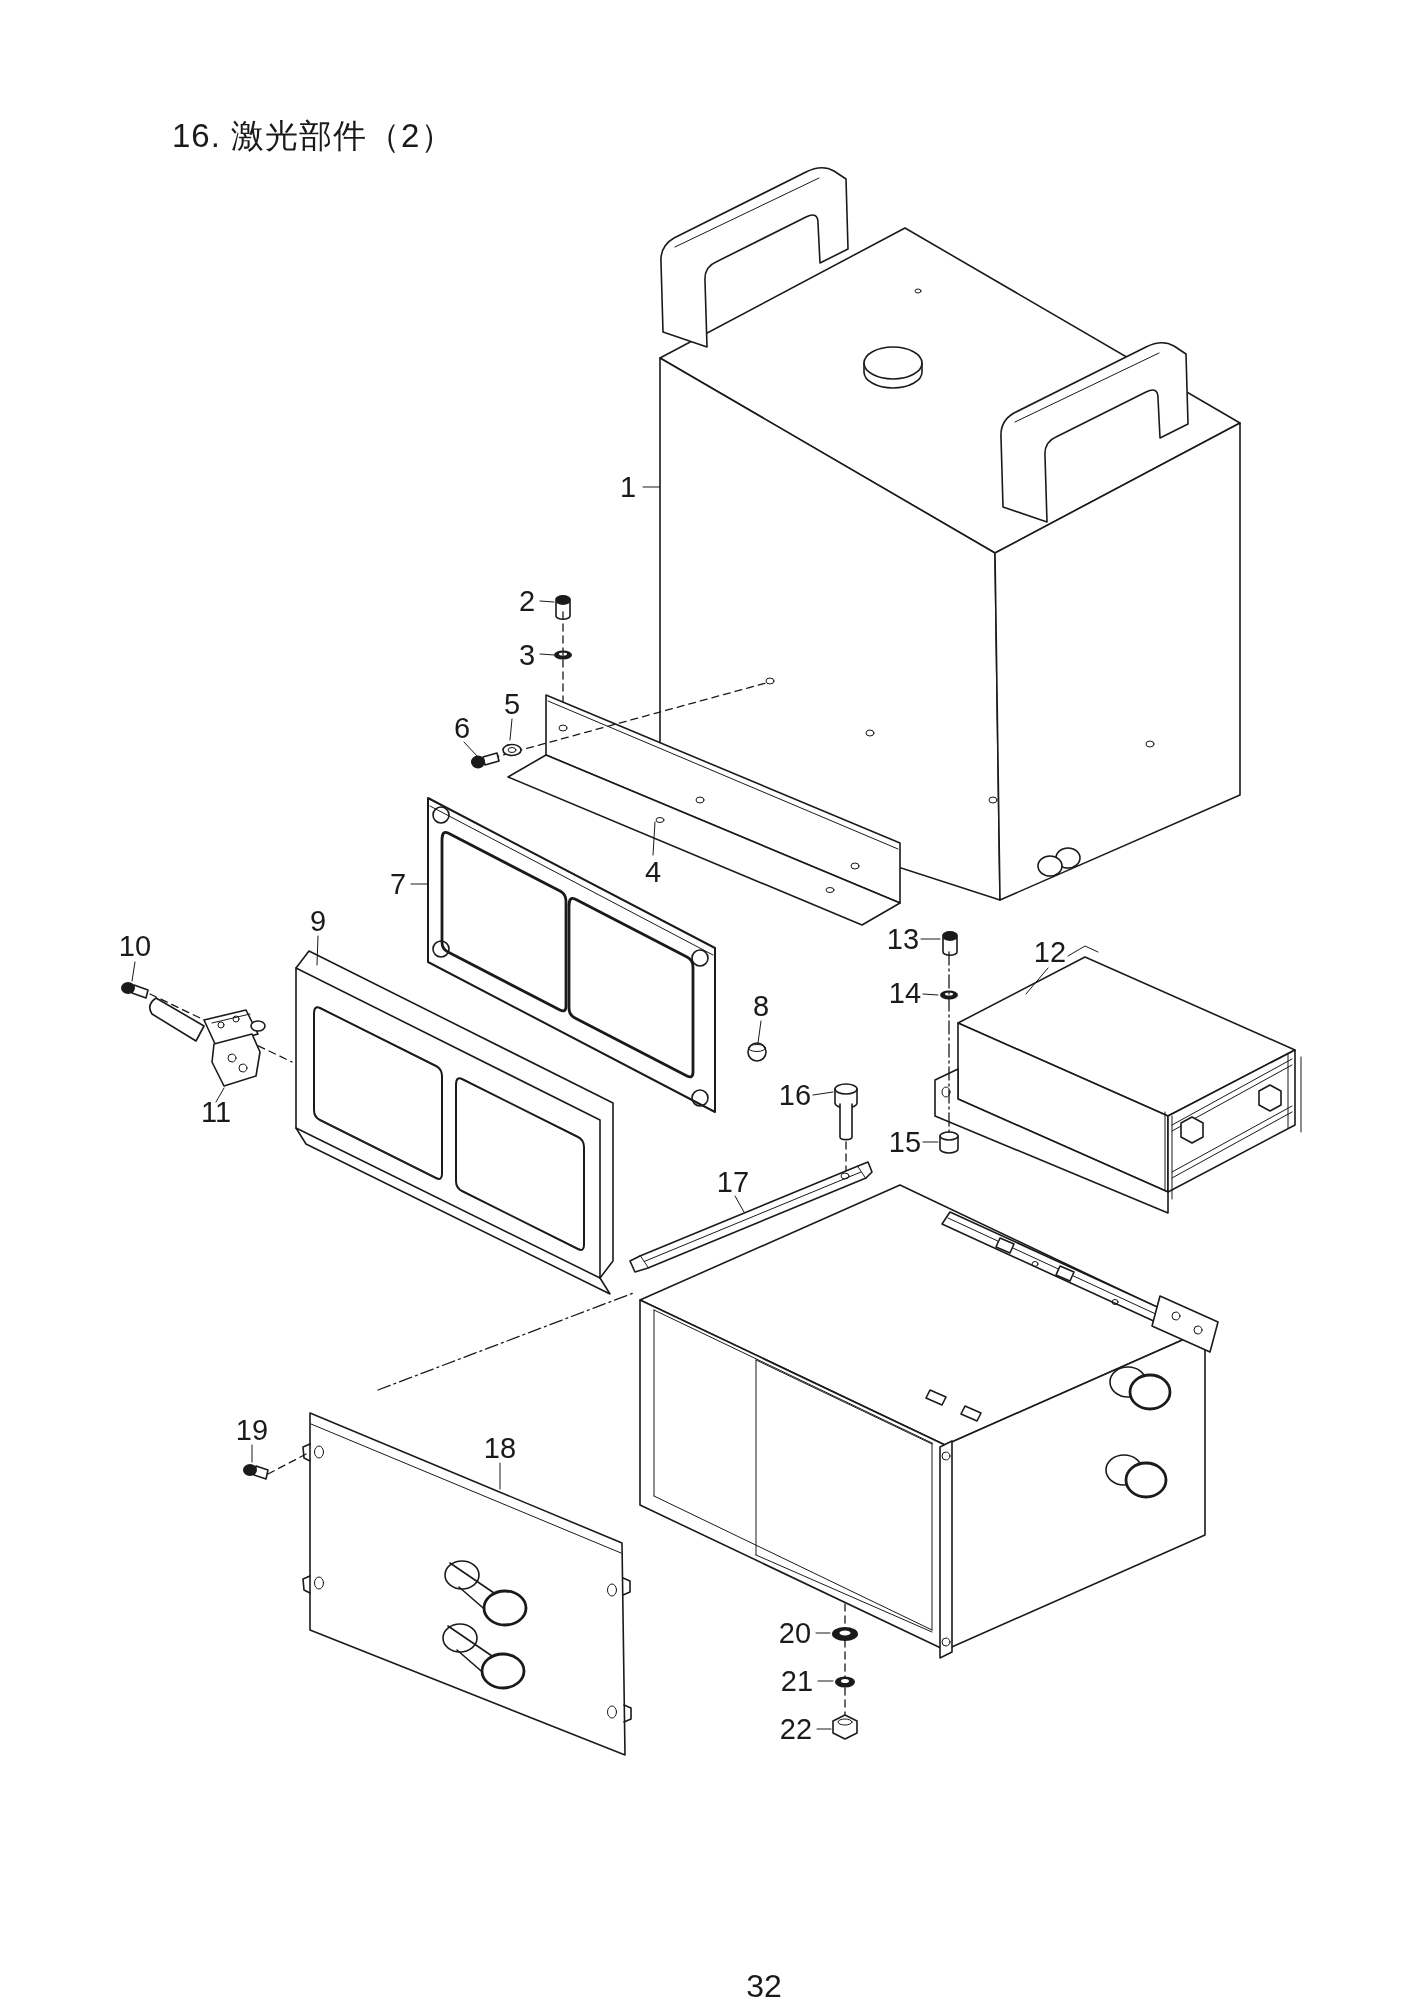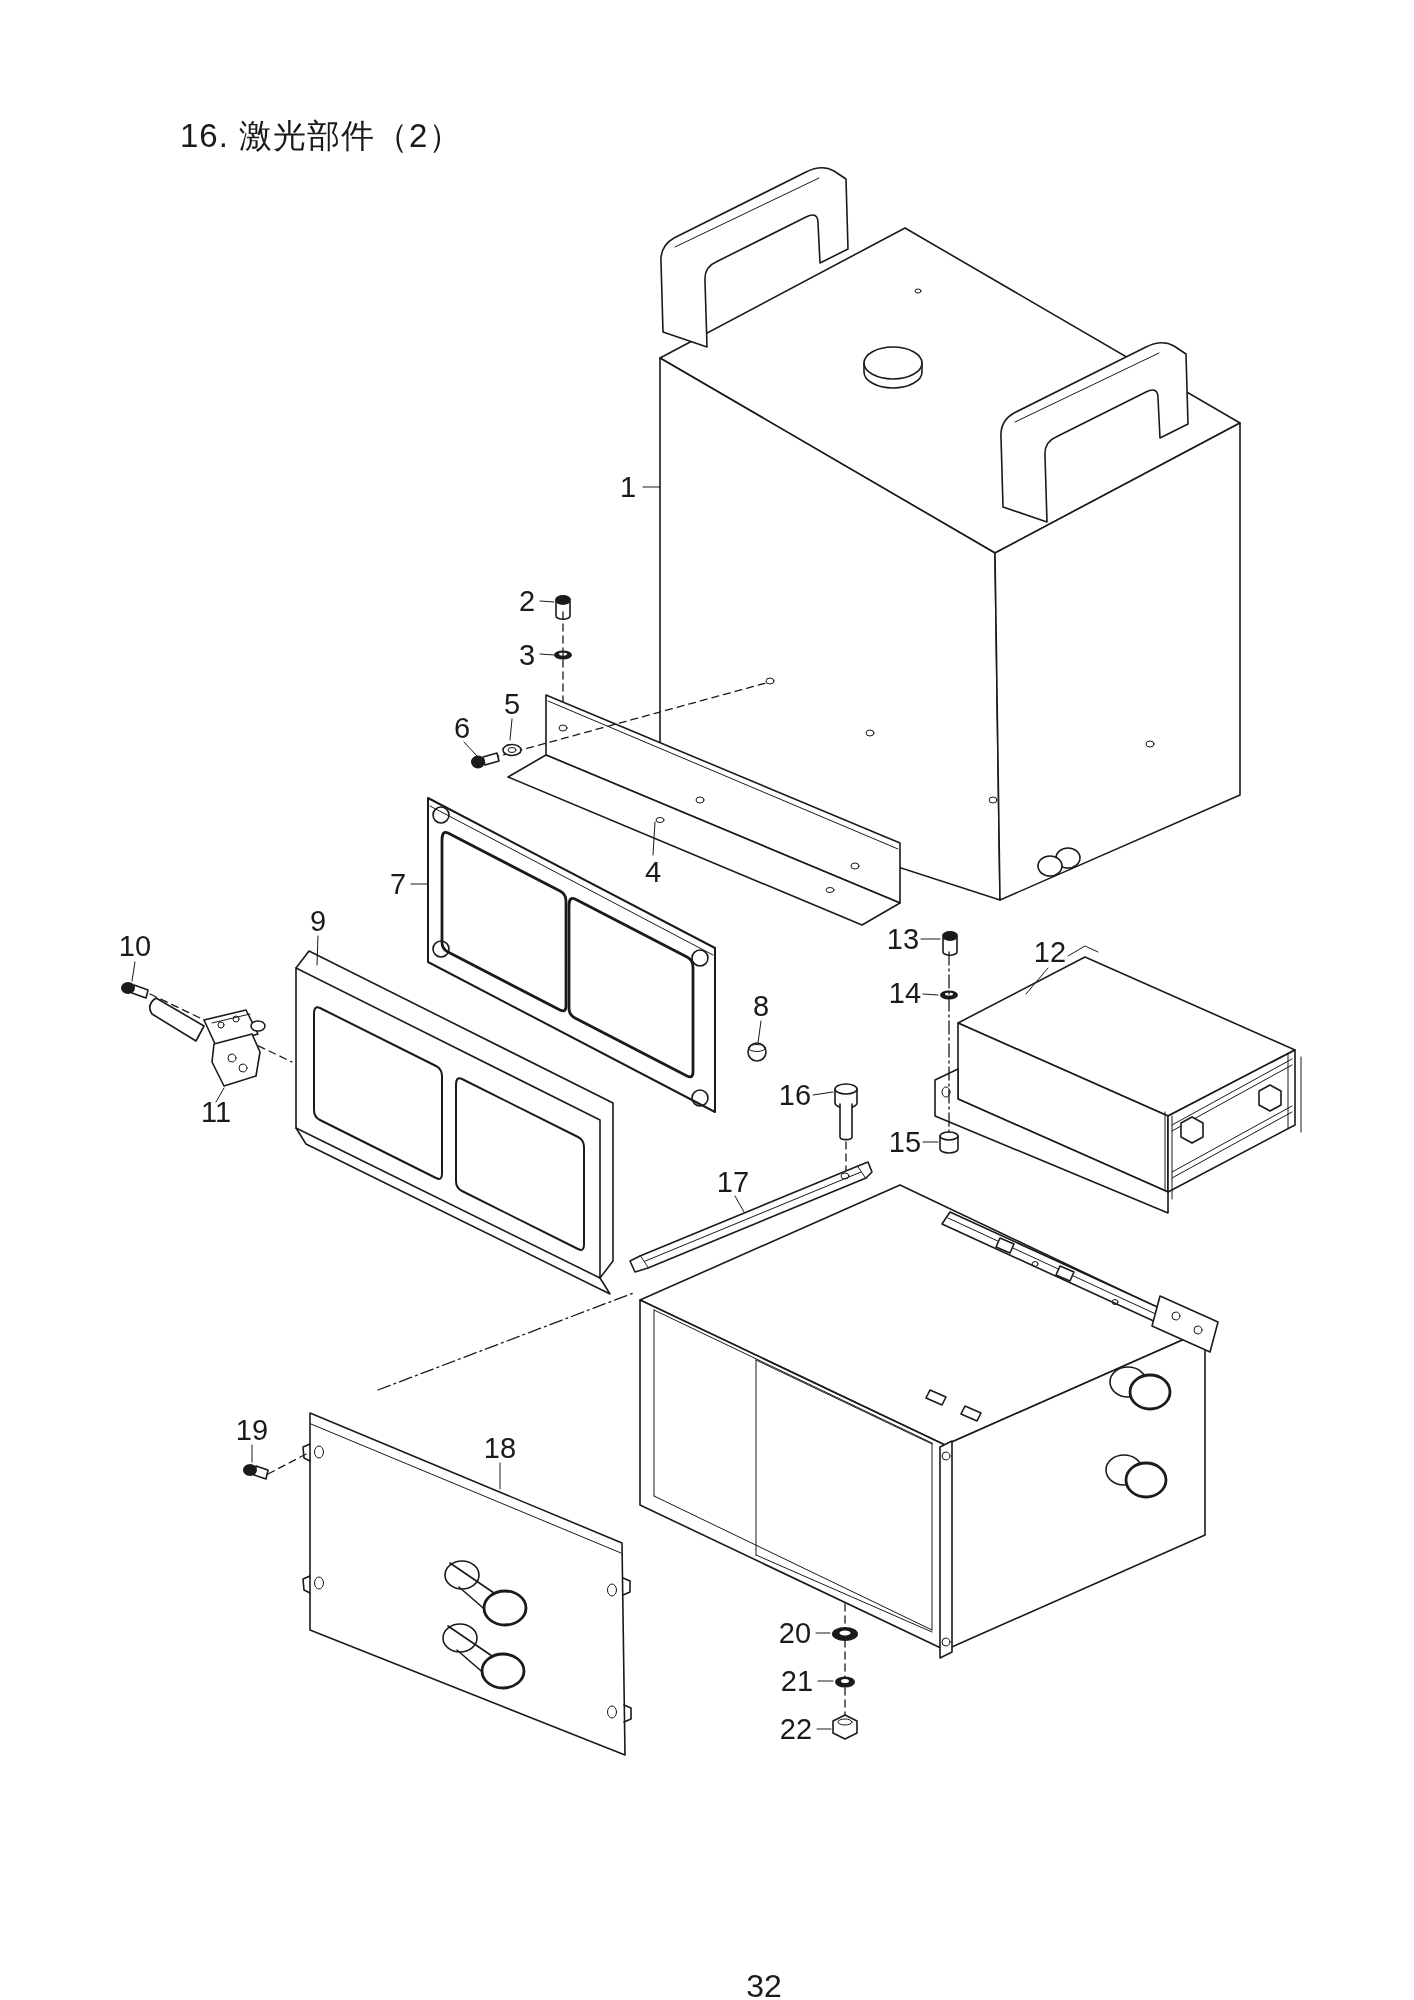--- a/index.html
+++ b/index.html
@@ -1,18 +1,18 @@
 <!DOCTYPE html>
 <html><head>
 <meta charset="utf-8">
 <style>
   html,body{margin:0;padding:0;background:#888;}
   .page{position:relative;width:1414px;height:2000px;background:#ffffff;overflow:hidden;
         font-family:"Liberation Sans", sans-serif;}
-  .title{position:absolute;left:180px;top:114px;font-size:33px;color:#1a1a1a;
+  .title{position:absolute;left:172px;top:114px;font-size:33px;color:#1a1a1a;
          letter-spacing:1px;white-space:nowrap;}
   .pagenum{position:absolute;left:727px;top:1968px;transform:translateX(-50%);
            font-size:32px;color:#1a1a1a;margin-left:37px;}
   svg{position:absolute;left:0;top:0;}
   .f{fill:#ffffff;}
   .k{fill:#1a1a1a;stroke:none;}
   .w{fill:#ffffff;stroke:none;}
   .b2{stroke-width:2.8;}
   .b15{stroke-width:2;}
   .thin{stroke-width:1;}

